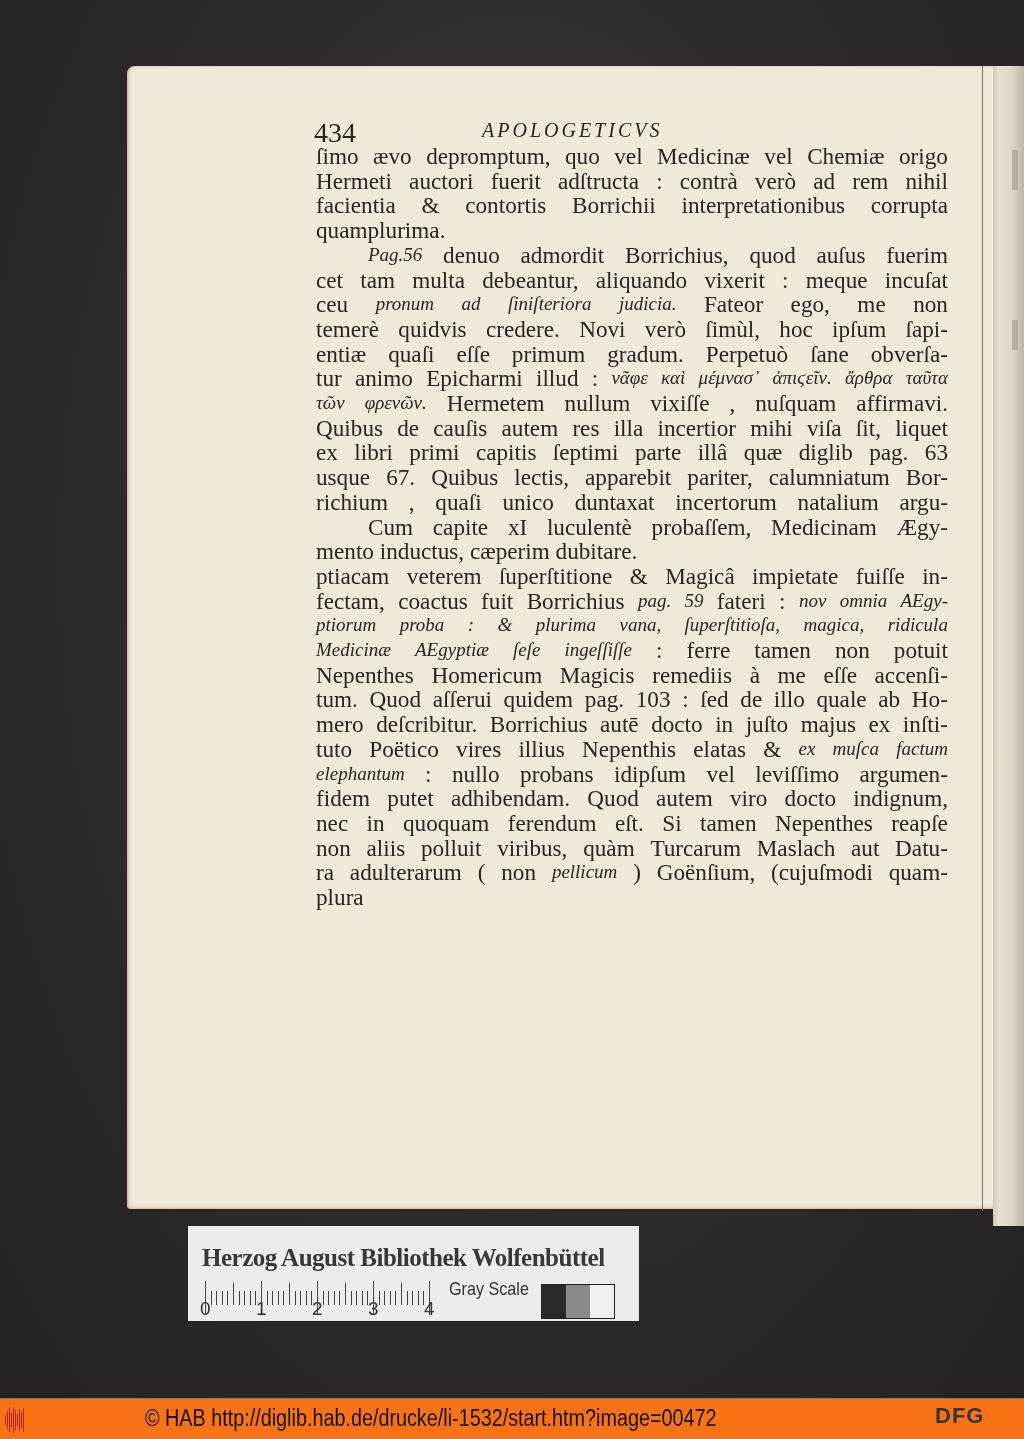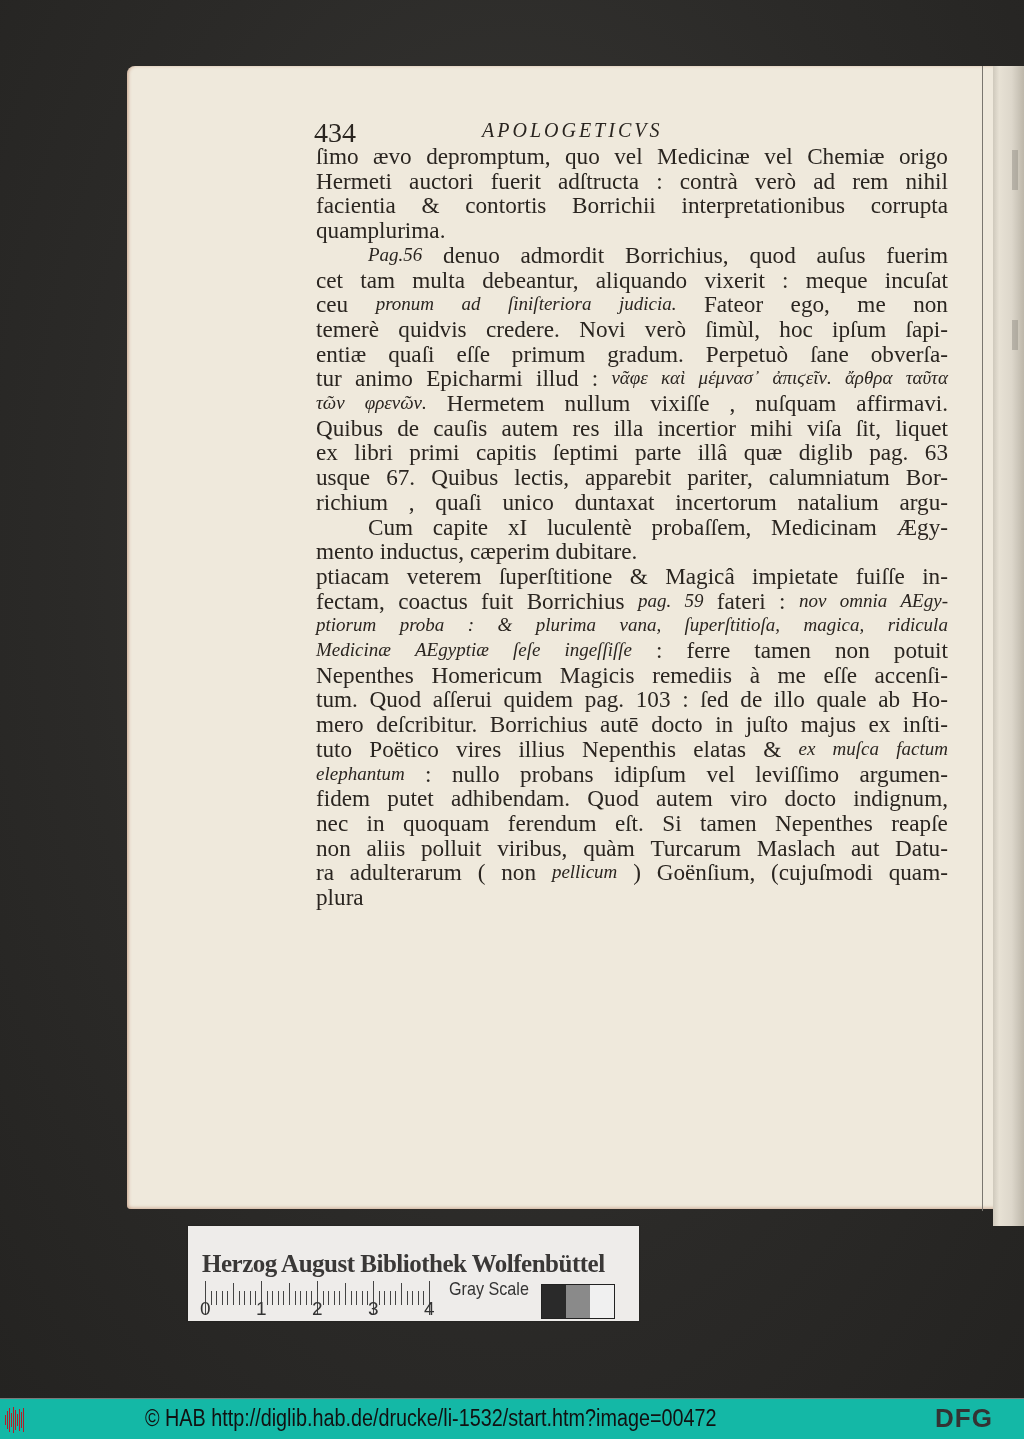--- a/index.html
+++ b/index.html
@@ -42,49 +42,49 @@
   .line.last { justify-content: flex-start; }
   .line.indent { padding-left: 52px; }
   .line.right { }
   .it { font-style: italic; font-size: 19px; }
   .label {
     position: absolute; left: 188px; top: 1226px; width: 451px; height: 95px;
     background: #eeecea;
     box-shadow: 0 0 2px rgba(0,0,0,0.3);
   }
   .label-title {
-    position: absolute; left: 14px; top: 24px;
+    position: absolute; left: 14px; top: 18px;
     font-family: "Liberation Serif", serif; font-weight: bold; font-size: 25px;
     color: #3a3837; letter-spacing: -0.5px;
   }
   .ruler { position: absolute; left: 17px; top: 55px; width: 230px; height: 24px; }
   .tick { position: absolute; bottom: 0; width: 1px; background: #444; }
   .ruler-nums { position: absolute; left: 12px; top: 72px; width: 260px; height: 24px; }
   .ruler-num { position: absolute; font-family: "Liberation Sans", sans-serif; font-size: 19px; color: #333; }
   .gray-label {
     position: absolute; left: 261px; top: 52px; font-family: "Liberation Sans", sans-serif;
     font-size: 19px; color: #333; transform: scaleX(0.85); transform-origin: left;
   }
   .gray-scale { position: absolute; left: 353px; top: 58px; width: 72px; height: 33px; border: 1px solid #222; display: flex; }
   .gs { flex: 1; }
   .footer {
     position: absolute; left: 0; top: 1398px; width: 1024px; height: 41px;
-    background: #14b8a6;
+    background: #f97316;
     border-top: 1px solid #7a7a7a;
   }
   .hab-logo { position: absolute; left: 5px; top: 8px; width: 20px; height: 26px; display: flex; gap: 1px; align-items: center; }
   .hab-logo i { display: block; width: 1px; background: #b0202a; }
   .footer-text {
     position: absolute; left: 145px; top: 6px;
     font-family: "Liberation Sans", sans-serif; font-size: 23px; color: #111;
     transform: scaleX(0.86); transform-origin: left;
   }
   .dfg {
     position: absolute; left: 935px; top: 4px; font-family: "Liberation Sans", sans-serif;
-    font-weight: bold; font-size: 26px; color: #333; letter-spacing: 1px;
+    font-weight: bold; font-size: 22px; color: #333; letter-spacing: 1px;
   }
 </style>
 </head>
 <body>
 
 <div class="backdrop"></div>
 <div class="page"></div>
 <div class="gutter"></div>
 <div class="gutter-line"></div>
 <div class="bleed" style="top:150px;height:40px"></div>

